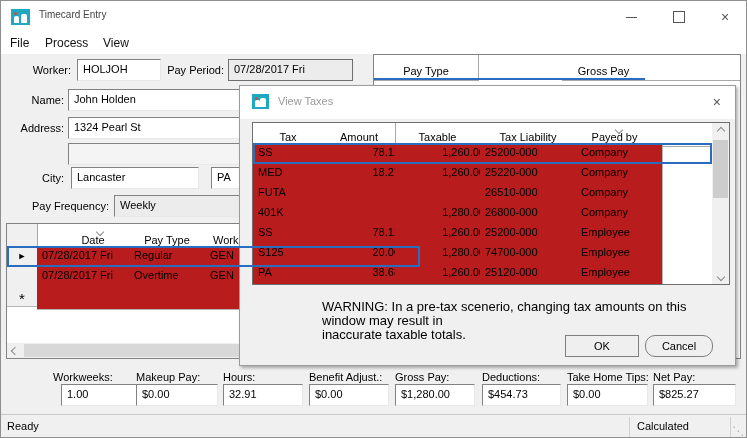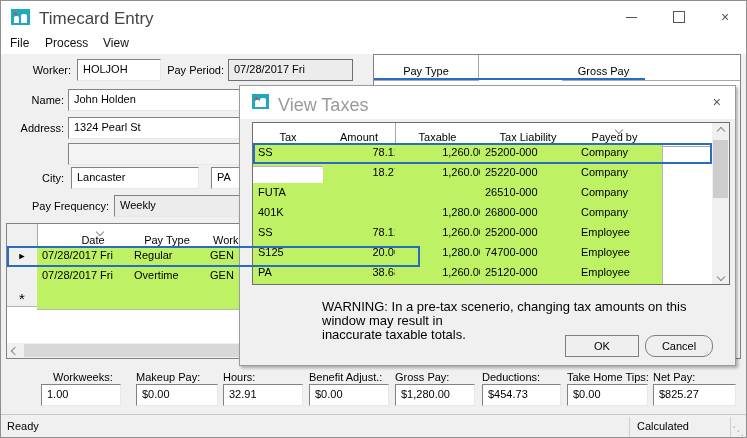--- a/index.html
+++ b/index.html
@@ -6,56 +6,56 @@
   #app{position:relative;width:747px;height:438px;background:#f0f0f0;
        font-family:"Liberation Sans","DejaVu Sans",sans-serif;font-size:11px;color:#000;
        border:1px solid #8f8f8f;box-sizing:border-box;overflow:hidden;}
   .abs{position:absolute;box-sizing:border-box;}
   
   .titlebar{left:0;top:0;width:100%;height:32px;background:#fff;}
   .app-icon{width:19px;height:16px;background:#1fa8c2;position:relative;overflow:hidden;}
   .app-icon .fig1{position:absolute;left:3px;bottom:2px;width:5px;height:7px;background:#fff;border-radius:2px 2px 0 0;}
   .app-icon .fig2{position:absolute;right:3px;bottom:2px;width:6px;height:9px;background:#fff;border-radius:2px 2px 0 0;}
   .app-icon .dot{position:absolute;left:3px;top:3px;width:3px;height:3px;background:#d04b3c;border-radius:50%;}
-  .title-text{font-size:17px;color:#444;}
+  .title-text{font-size:10px;color:#444;}
   .win-btn{width:36px;height:30px;display:flex;align-items:center;justify-content:center;color:#555;}
   .min-glyph{width:11px;border-top:1px solid #555;}
   .max-glyph{width:10px;height:10px;border:1px solid #555;}
   .close-glyph{font-size:14px;color:#555;line-height:1;}
   .menubar{left:0;top:32px;width:100%;height:21px;background:#fff;}
   .menu-item{position:absolute;top:3px;font-size:12px;color:#111;}
   
   .lbl{color:#000;text-align:right;}
   .field{background:#fff;border:1px solid #828282;border-bottom-color:#e8e8e8;border-right-color:#e8e8e8;
          padding:3px 4px 0 5px;overflow:hidden;white-space:nowrap;}
   .field.gray{background:#ececec;}
   .field.gray2{background:#f4f4f4;}
   
   .grid{background:#fff;border:1px solid #828282;overflow:hidden;}
   .gh-cell{position:absolute;top:0;height:22px;border-right:1px solid #a8a8a8;border-bottom:1px solid #a8a8a8;
            display:flex;align-items:flex-end;justify-content:center;padding-bottom:3px;background:#fff;}
   .gcell{position:absolute;height:20px;border-right:1px solid #b5b5b5;border-bottom:1px solid #b5b5b5;
-         padding:3px 4px 0 5px;overflow:hidden;white-space:nowrap;background:#bef264;}
+         padding:3px 4px 0 5px;overflow:hidden;white-space:nowrap;background:#b91c1c;}
   .gcell.num{text-align:right;padding-right:7px;}
   .selrow{box-shadow:inset 0 0 0 2px #2a6cbf;}
   .rowsel{position:absolute;left:0;width:30px;height:20px;background:#f0f0f0;border-right:1px solid #999;
           border-bottom:1px solid #b5b5b5;display:flex;align-items:center;justify-content:center;}
   .chev{display:inline-block;width:5px;height:5px;border-right:1px solid #8a8a8a;border-bottom:1px solid #8a8a8a;}
   .chev.down{transform:rotate(45deg);}
   .chev.up{transform:rotate(-135deg);}
   .chev.left{transform:rotate(135deg);}
   
   .sb-track{background:#f0f0f0;}
   .sb-thumb{background:#cdcdcd;}
   .sb-btn{display:flex;align-items:center;justify-content:center;background:#f0f0f0;}
   
   .dialog{left:238px;top:84px;width:497px;height:281px;background:#f0f0f0;border:1px solid #9b9b9b;
           box-shadow:2px 2px 3px rgba(0,0,0,0.3);}
   .dlg-title{position:absolute;left:0;top:0;width:100%;height:33px;background:#fff;}
-  .dlg-title-text{font-size:18px;color:#9a9a9a;}
+  .dlg-title-text{font-size:11px;color:#9a9a9a;}
   .btn{background:#efefef;border:1px solid #7f7f7f;display:flex;align-items:center;justify-content:center;font-size:11px;}
   .warning{font-size:13px;line-height:14px;color:#000;}
   
   .statusbar{left:0;top:413px;width:100%;height:25px;background:#f0f0f0;border-top:1px solid #c8c8c8;}
   .vline{width:1px;background:#d0d0d0;}
   .grip{color:#b5b5b5;font-size:12px;}
 </style>
 </head>
 <body>
 
@@ -173,20 +173,21 @@
       <div class="gh-cell" style="left:400px;width:59px;height:20px;border-right:none;"></div>
 
       <div class="abs selrow" style="left:0;top:20px;width:459px;height:21px;z-index:2;"></div>
 
       <div class="gcell" style="left:0;top:20px;width:70px;">SS</div>
       <div class="gcell num" style="left:70px;top:20px;width:72px;">78.12</div>
       <div class="gcell num" style="left:142px;top:20px;width:85px;">1,260.00</div>
       <div class="gcell" style="left:227px;top:20px;width:96px;">25200-000</div>
       <div class="gcell" style="left:323px;top:20px;width:77px;">Company</div>
 
+      <div class="gcell" style="left:0;top:40px;width:70px;">MED</div>
       <div class="gcell num" style="left:70px;top:40px;width:72px;">18.27</div>
       <div class="gcell num" style="left:142px;top:40px;width:85px;">1,260.00</div>
       <div class="gcell" style="left:227px;top:40px;width:96px;">25220-000</div>
       <div class="gcell" style="left:323px;top:40px;width:77px;">Company</div>
 
       <div class="gcell" style="left:0;top:60px;width:70px;">FUTA</div>
       <div class="gcell num" style="left:70px;top:60px;width:72px;"></div>
       <div class="gcell num" style="left:142px;top:60px;width:85px;"></div>
       <div class="gcell" style="left:227px;top:60px;width:96px;">26510-000</div>
       <div class="gcell" style="left:323px;top:60px;width:77px;">Company</div>
@@ -229,21 +230,21 @@
     <div class="abs warning" style="left:82px;top:214px;width:410px;">
       <div>WARNING: In a pre-tax scenerio, changing tax amounts on this window may result in</div>
       <div>inaccurate taxable totals.</div>
     </div>
 
     <div class="abs btn" style="left:325px;top:249px;width:74px;height:22px;">OK</div>
     <div class="abs btn" style="left:405px;top:249px;width:68px;height:22px;border-radius:10px;">Cancel</div>
   </div>
 
   <div class="abs lbl" style="left:52px;top:370px;width:80px;text-align:left;">Workweeks:</div>
-  <div class="abs field" style="left:40px;top:383px;width:80px;height:22px;">1.00</div>
+  <div class="abs field" style="left:60px;top:383px;width:80px;height:22px;">1.00</div>
   <div class="abs lbl" style="left:135px;top:370px;width:82px;text-align:left;">Makeup Pay:</div>
   <div class="abs field" style="left:135px;top:383px;width:82px;height:22px;">$0.00</div>
   <div class="abs lbl" style="left:222px;top:370px;width:80px;text-align:left;">Hours:</div>
   <div class="abs field" style="left:222px;top:383px;width:80px;height:22px;">32.91</div>
   <div class="abs lbl" style="left:308px;top:370px;width:82px;text-align:left;">Benefit Adjust.:</div>
   <div class="abs field" style="left:308px;top:383px;width:80px;height:22px;">$0.00</div>
   <div class="abs lbl" style="left:394px;top:370px;width:80px;text-align:left;">Gross Pay:</div>
   <div class="abs field" style="left:394px;top:383px;width:80px;height:22px;">$1,280.00</div>
   <div class="abs lbl" style="left:481px;top:370px;width:80px;text-align:left;">Deductions:</div>
   <div class="abs field" style="left:481px;top:383px;width:79px;height:22px;">$454.73</div>

